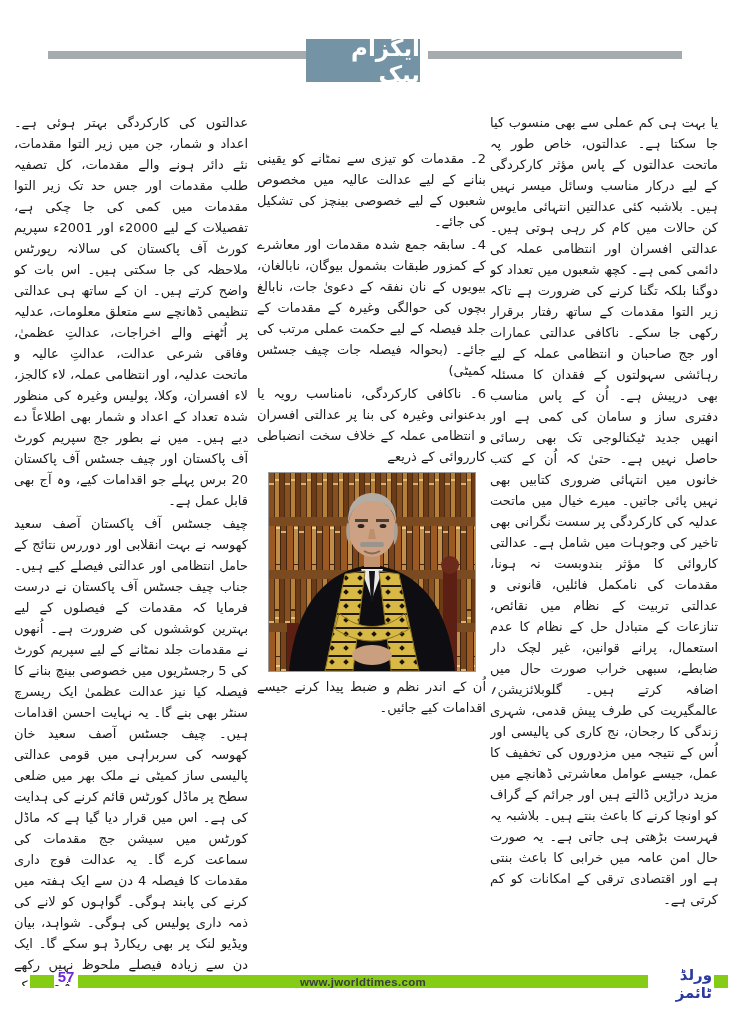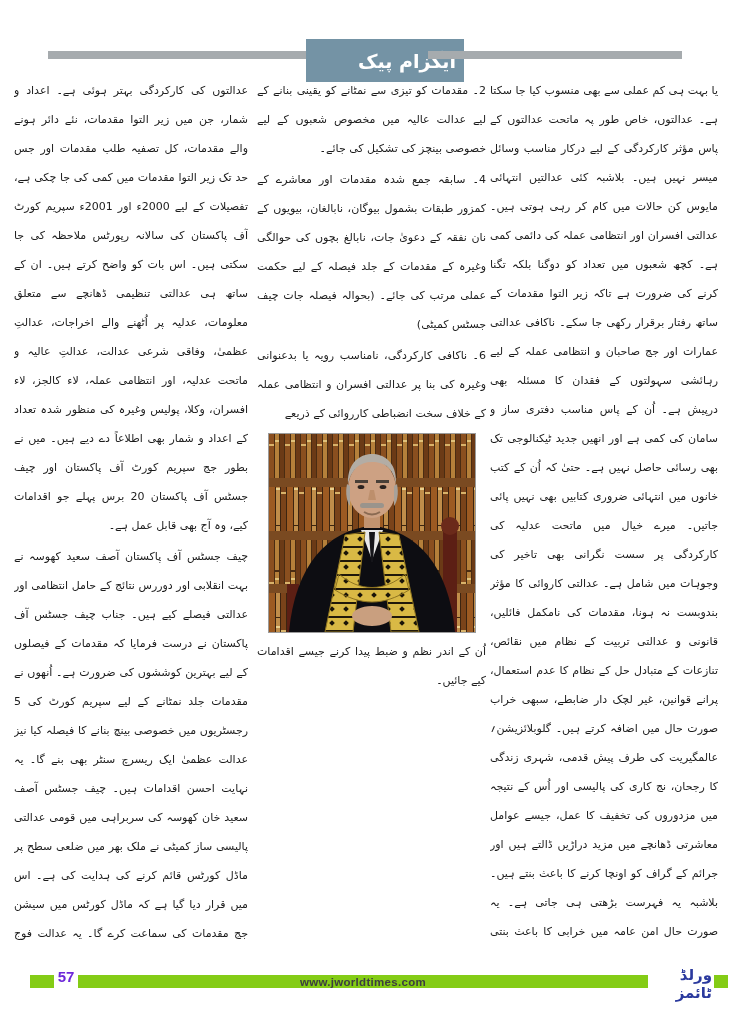--- a/index.html
+++ b/index.html
@@ -7,30 +7,30 @@
     width:730px;height:1024px;background:#ffffff;position:relative;overflow:hidden;
     font-family:"DejaVu Sans",sans-serif;color:#1c1c1c;
   }
   
   .hline{position:absolute;height:8px;background:#a6abae;top:51px;}
   .hline.left{left:48px;width:258px;}
   .hline.right{left:428px;width:254px;}
   .header-box{
     position:absolute;left:306px;top:39px;width:114px;height:43px;
     background:#7493a5;color:#ffffff;display:flex;align-items:center;justify-content:center;
-    font-size:19px;font-weight:bold;direction:rtl;padding-left:44px;
+    font-size:23px;font-weight:bold;direction:rtl;
   }
   
   .col{
-    position:absolute;top:76px;height:874px;overflow:hidden;
-    direction:rtl;text-align:justify;font-size:11px;line-height:29px;
+    position:absolute;top:112px;height:874px;overflow:hidden;
+    direction:rtl;text-align:justify;font-size:13px;line-height:21px;
   }
   .col p{margin:0 0 2px 0;}
   .col-left{left:14px;width:234px;}
-  .col-mid{left:257px;width:229px;}
+  .col-mid{left:257px;width:229px;margin-top:36px;}
   .col-right{left:490px;width:228px;}
   
   .photo-frame{
     width:206px;height:198px;margin:5px auto 4px auto;
     border:1px solid #9b9b9b;background:#2e1d0e;box-sizing:content-box;
   }
   .photo-frame svg{display:block;}
   
   .fbar{position:absolute;height:13px;background:#84cc16;top:975px;}
   .fbar.b1{left:30px;width:24px;}

